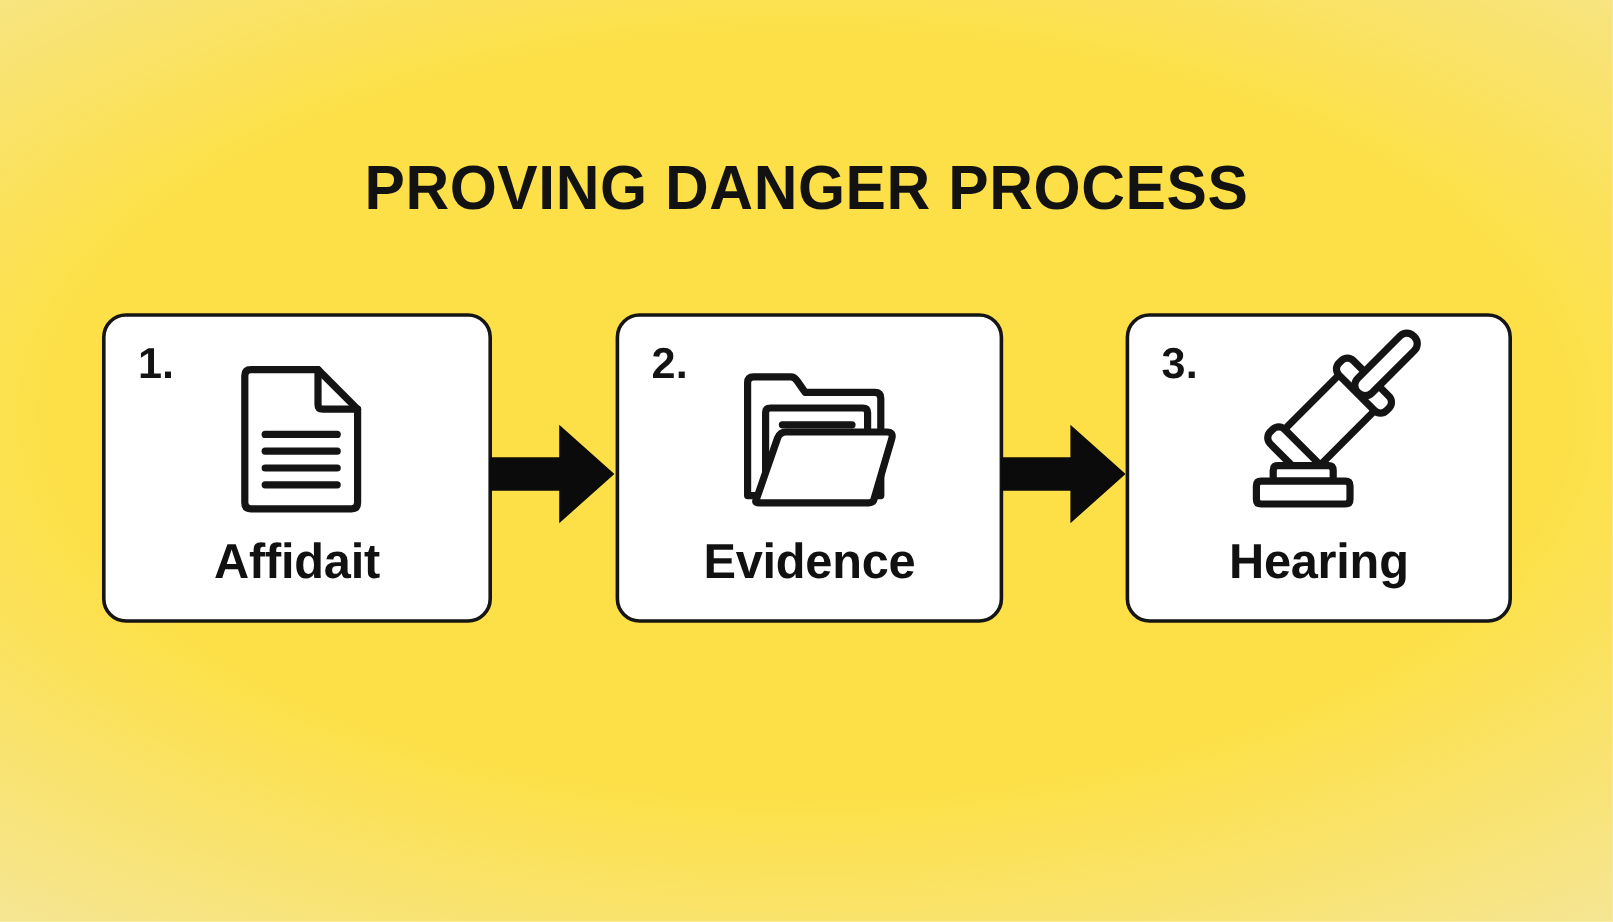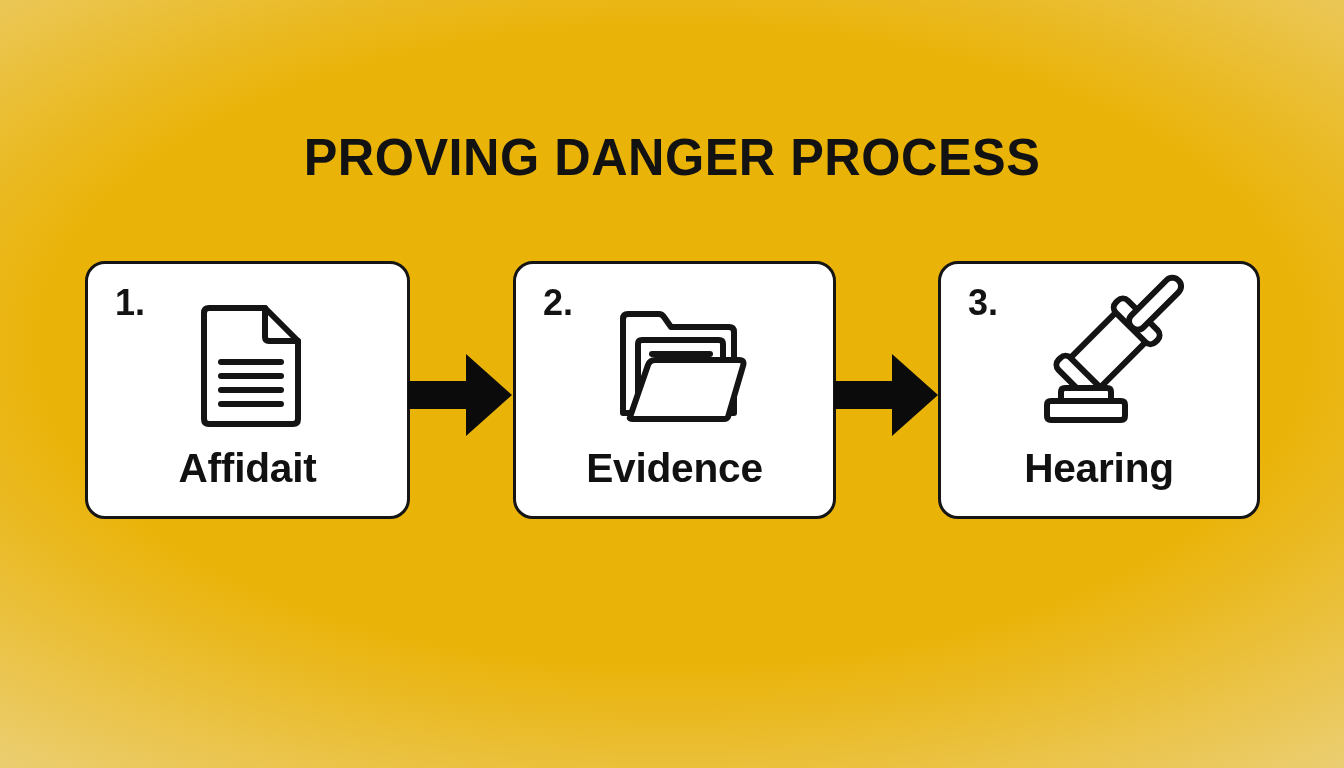--- a/index.html
+++ b/index.html
@@ -13,21 +13,21 @@
     overflow: hidden;
     background: #fdfdfc;
     font-family: "Liberation Sans", sans-serif;
     -webkit-font-smoothing: antialiased;
   }
 
   #canvas {
     position: relative;
     width: 1344px;
     height: 768px;
-    background: #eab308;
+    background: #fde047;
   }
 
   
   #canvas::before {
     content: "";
     position: absolute;
     inset: 0;
     background:
       radial-gradient(ellipse 85% 75% at 50% 45%, rgba(255,255,255,0) 55%, rgba(236,236,232,0.55) 100%);
     pointer-events: none;

